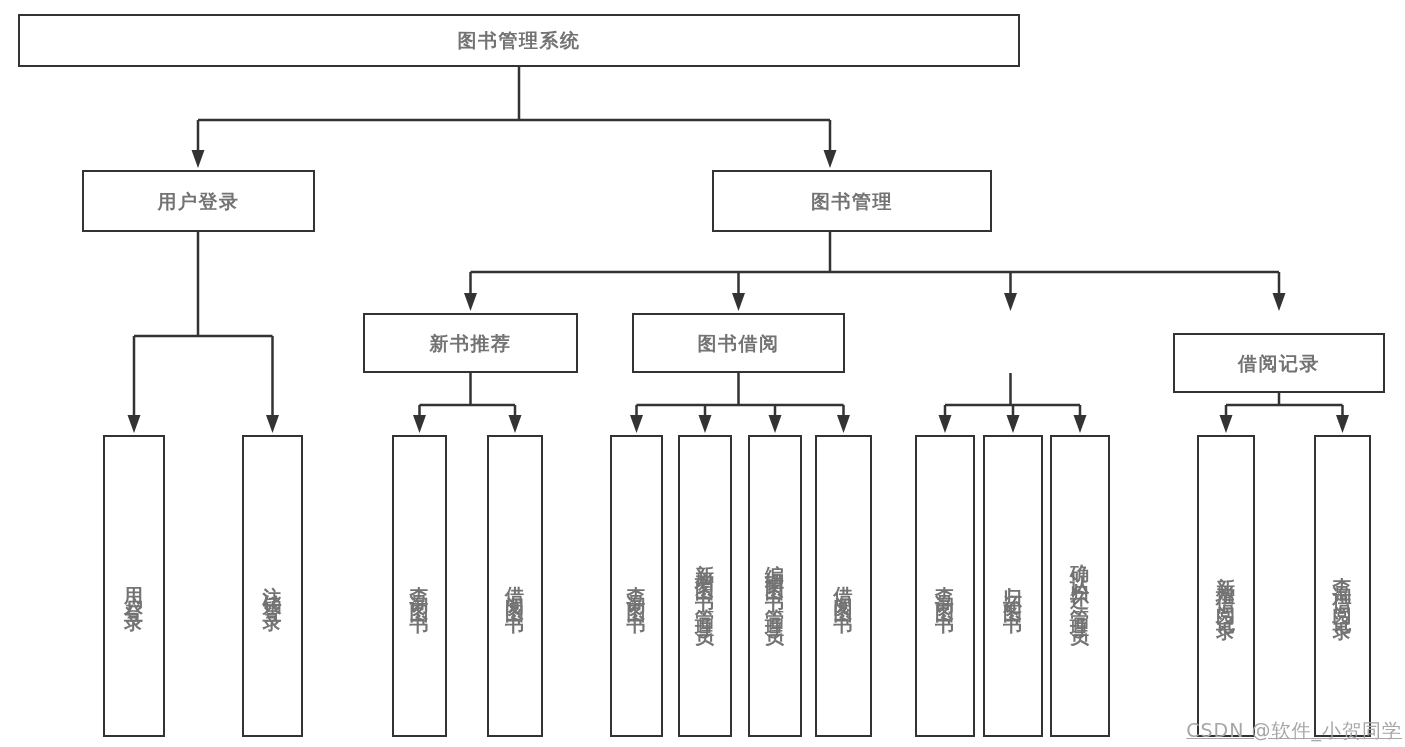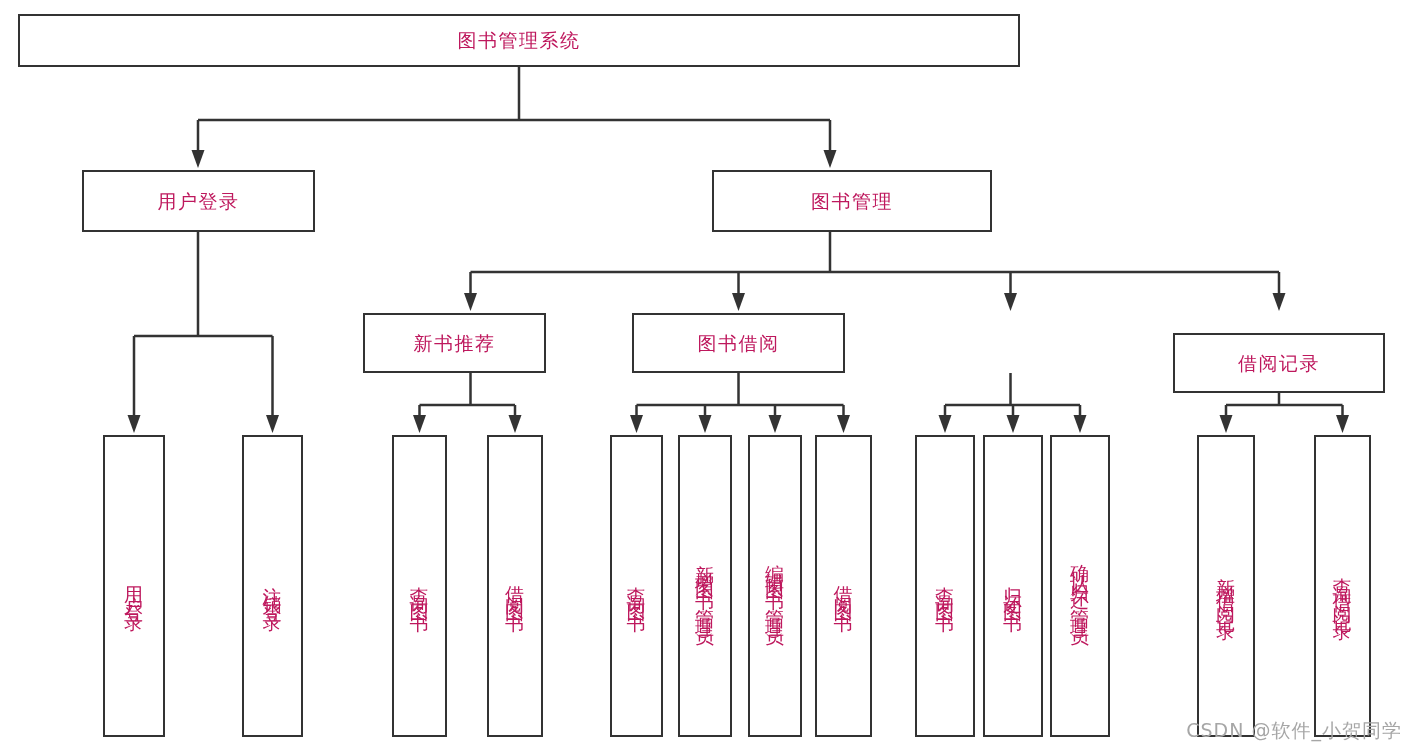--- a/index.html
+++ b/index.html
@@ -10,39 +10,41 @@
     font-family:"DejaVu Sans","Liberation Sans",sans-serif;
     overflow:hidden;
   }
   #connectors{position:absolute;left:0;top:0;z-index:0;}
   .node{
     position:absolute;
     box-sizing:border-box;
     background:#ffffff;
     border:2.5px solid #333333;
     display:flex;align-items:center;justify-content:center;
-    font-size:19px;color:#be185d;
+    font-size:19px;color:#737373;
     letter-spacing:1.5px;
     z-index:1;
     text-align:left;
     line-height:1.2;
+    font-weight:bold;
   }
   .v{
     writing-mode:vertical-rl;
     letter-spacing:9px;
     padding-top:6px;
   }
   #watermark{
     position:absolute;
     right:3px;bottom:3px;
     font-size:19px;
     color:#a6a6a6;
     letter-spacing:1px;
     z-index:3;
     white-space:nowrap;
+    text-decoration:underline;
   }
 </style>
 </head>
 <body>
 
 <div id="stage">
 
   <svg id="connectors" width="1405" height="747">
     <g stroke="#333333" stroke-width="2.5" fill="none">
 
@@ -88,21 +90,21 @@
       <polygon points="1219.5,415 1232.5,415 1226,433"></polygon>
       <polygon points="1336,415 1349,415 1342.5,433"></polygon>
     </g>
   </svg>
 
   <div class="node" style="left:18px;top:14px;width:1002px;height:53px;">图书管理系统</div>
 
   <div class="node" style="left:82px;top:170px;width:233px;height:62px;">用户登录</div>
   <div class="node" style="left:712px;top:170px;width:280px;height:62px;">图书管理</div>
 
-  <div class="node" style="left:363px;top:313px;width:183px;height:60px;">新书推荐</div>
+  <div class="node" style="left:363px;top:313px;width:215px;height:60px;">新书推荐</div>
   <div class="node" style="left:632px;top:313px;width:213px;height:60px;">图书借阅</div>
   <div class="node" style="left:1173px;top:313px;width:212px;height:60px;margin-top:20px;">借阅记录</div>
 
   <div class="node v" style="left:103px;top:435px;width:62px;height:302px;">用户登录</div>
   <div class="node v" style="left:242px;top:435px;width:61px;height:302px;">注销登录</div>
 
   <div class="node v" style="left:392px;top:435px;width:55px;height:302px;">查询图书</div>
   <div class="node v" style="left:487px;top:435px;width:56px;height:302px;">借阅图书</div>
 
   <div class="node v" style="left:610px;top:435px;width:53px;height:302px;">查询图书</div>

